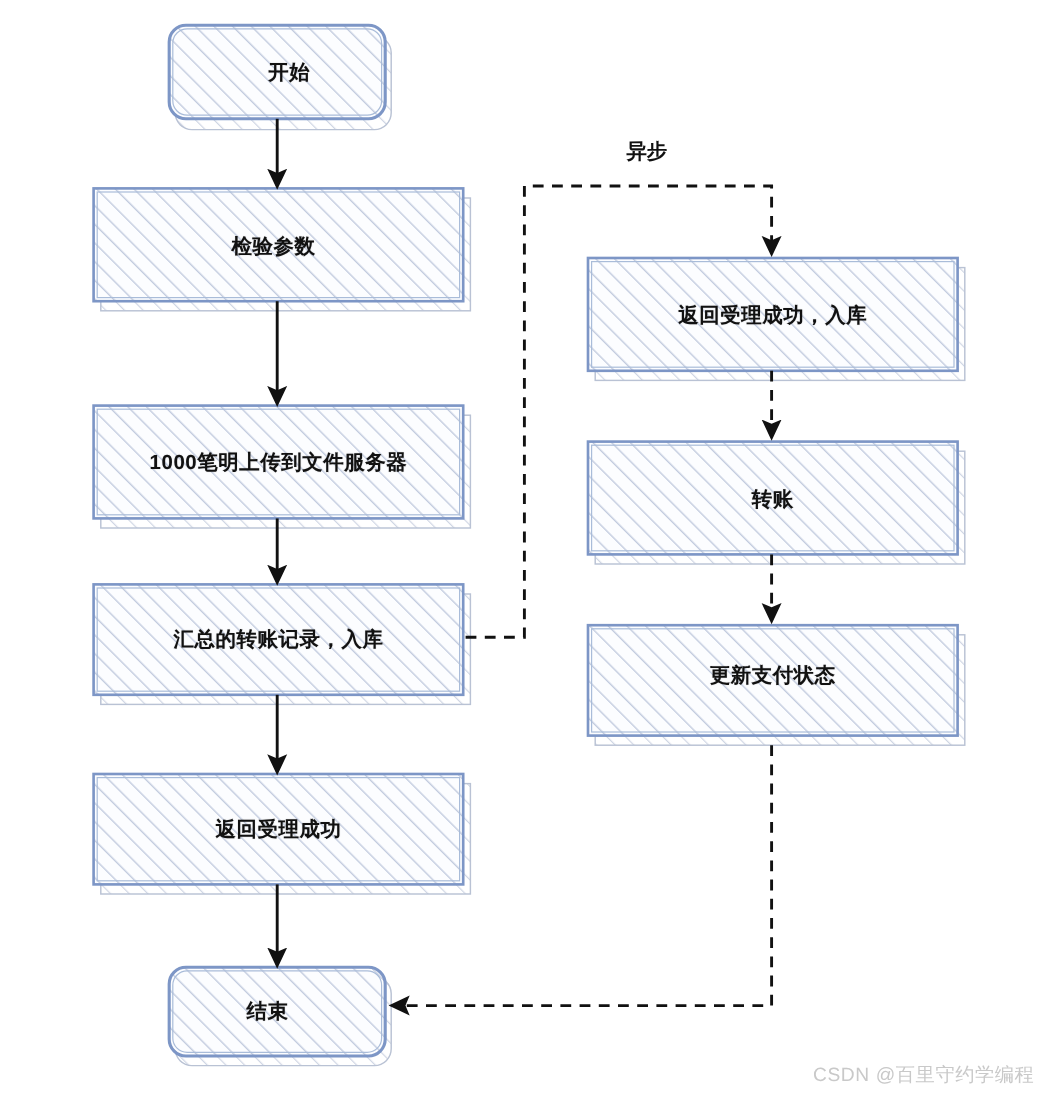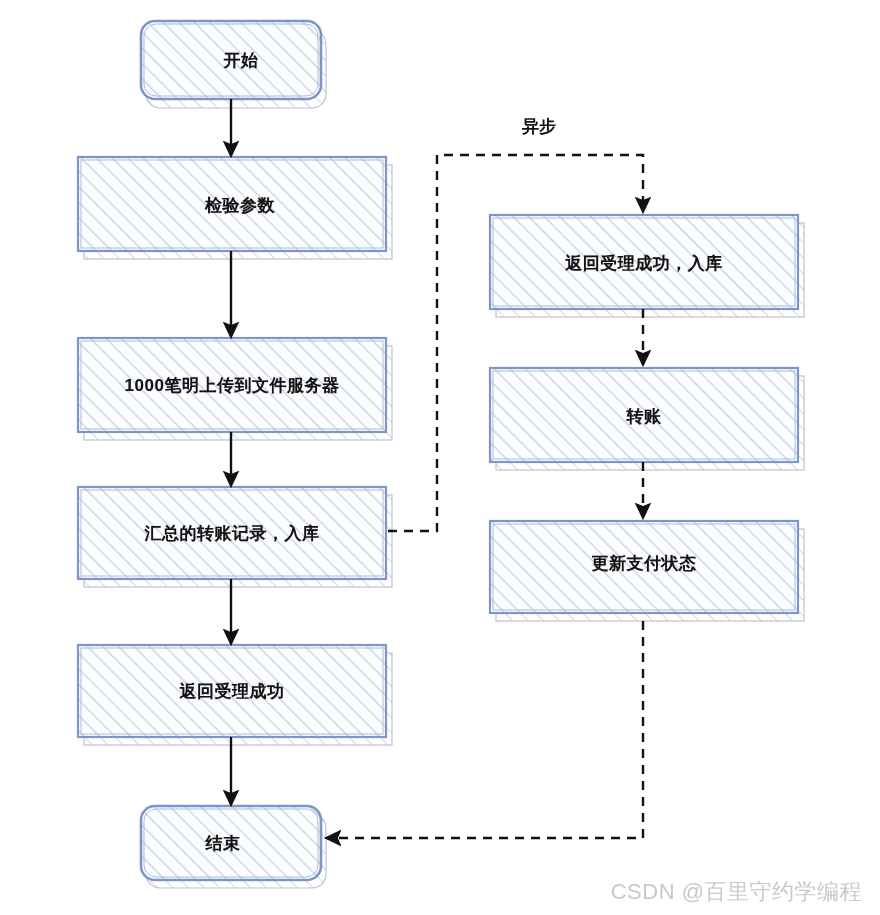--- a/index.html
+++ b/index.html
@@ -38,21 +38,21 @@
     font-weight: bold;
     font-size: 17px;
     white-space: nowrap;
     transform: translate(-50%, -50%);
   }
   .watermark {
     position: absolute;
     right: 18px;
     bottom: 8px;
     color: #c9c9c9;
-    font-size: 22px;
+    font-size: 16px;
     letter-spacing: 0.5px;
     white-space: nowrap;
   }
 </style>
 </head>
 <body>
 
 <svg id="canvas" viewBox="0 0 880 915" xmlns="http://www.w3.org/2000/svg">
   <defs>
     <pattern id="hatch" width="11" height="11" patternUnits="userSpaceOnUse" patternTransform="rotate(-45)">
@@ -131,21 +131,21 @@
   <line x1="231" y1="579" x2="231" y2="643" stroke="#111111" stroke-width="2.4" marker-end="url(#arrowSolid)"></line>
   <line x1="231" y1="737" x2="231" y2="804" stroke="#111111" stroke-width="2.4" marker-end="url(#arrowSolid)"></line>
 
   <path d="M 388 531 L 437 531 L 437 155 L 643 155 L 643 211" fill="none" stroke="#111111" stroke-width="2.4" stroke-dasharray="9 7" marker-end="url(#arrowDashed)"></path>
   <line x1="643" y1="309" x2="643" y2="364" stroke="#111111" stroke-width="2.4" stroke-dasharray="9 7" marker-end="url(#arrowDashed)"></line>
   <line x1="643" y1="462" x2="643" y2="517" stroke="#111111" stroke-width="2.4" stroke-dasharray="9 7" marker-end="url(#arrowDashed)"></line>
   <path d="M 643 621 L 643 838 L 327 838" fill="none" stroke="#111111" stroke-width="2.4" stroke-dasharray="9 7" marker-end="url(#arrowDashed)"></path>
 </svg>
 
 <div class="node-label" style="left:241px; top:60px;">开始</div>
-<div class="node-label" style="left:240px; top:205px;">检验参数</div>
+<div class="node-label" style="left:228px; top:205px;">检验参数</div>
 <div class="node-label" style="left:232px; top:385px;">1000笔明上传到文件服务器</div>
 <div class="node-label" style="left:232px; top:533px;">汇总的转账记录，入库</div>
 <div class="node-label" style="left:232px; top:691px;">返回受理成功</div>
 <div class="node-label" style="left:223px; top:843px;">结束</div>
 <div class="node-label" style="left:644px; top:263px;">返回受理成功，入库</div>
 <div class="node-label" style="left:644px; top:416px;">转账</div>
 <div class="node-label" style="left:644px; top:563px;">更新支付状态</div>
 
 <div class="edge-label" style="left:511px; top:126px;margin-left:28px;">异步</div>
 

